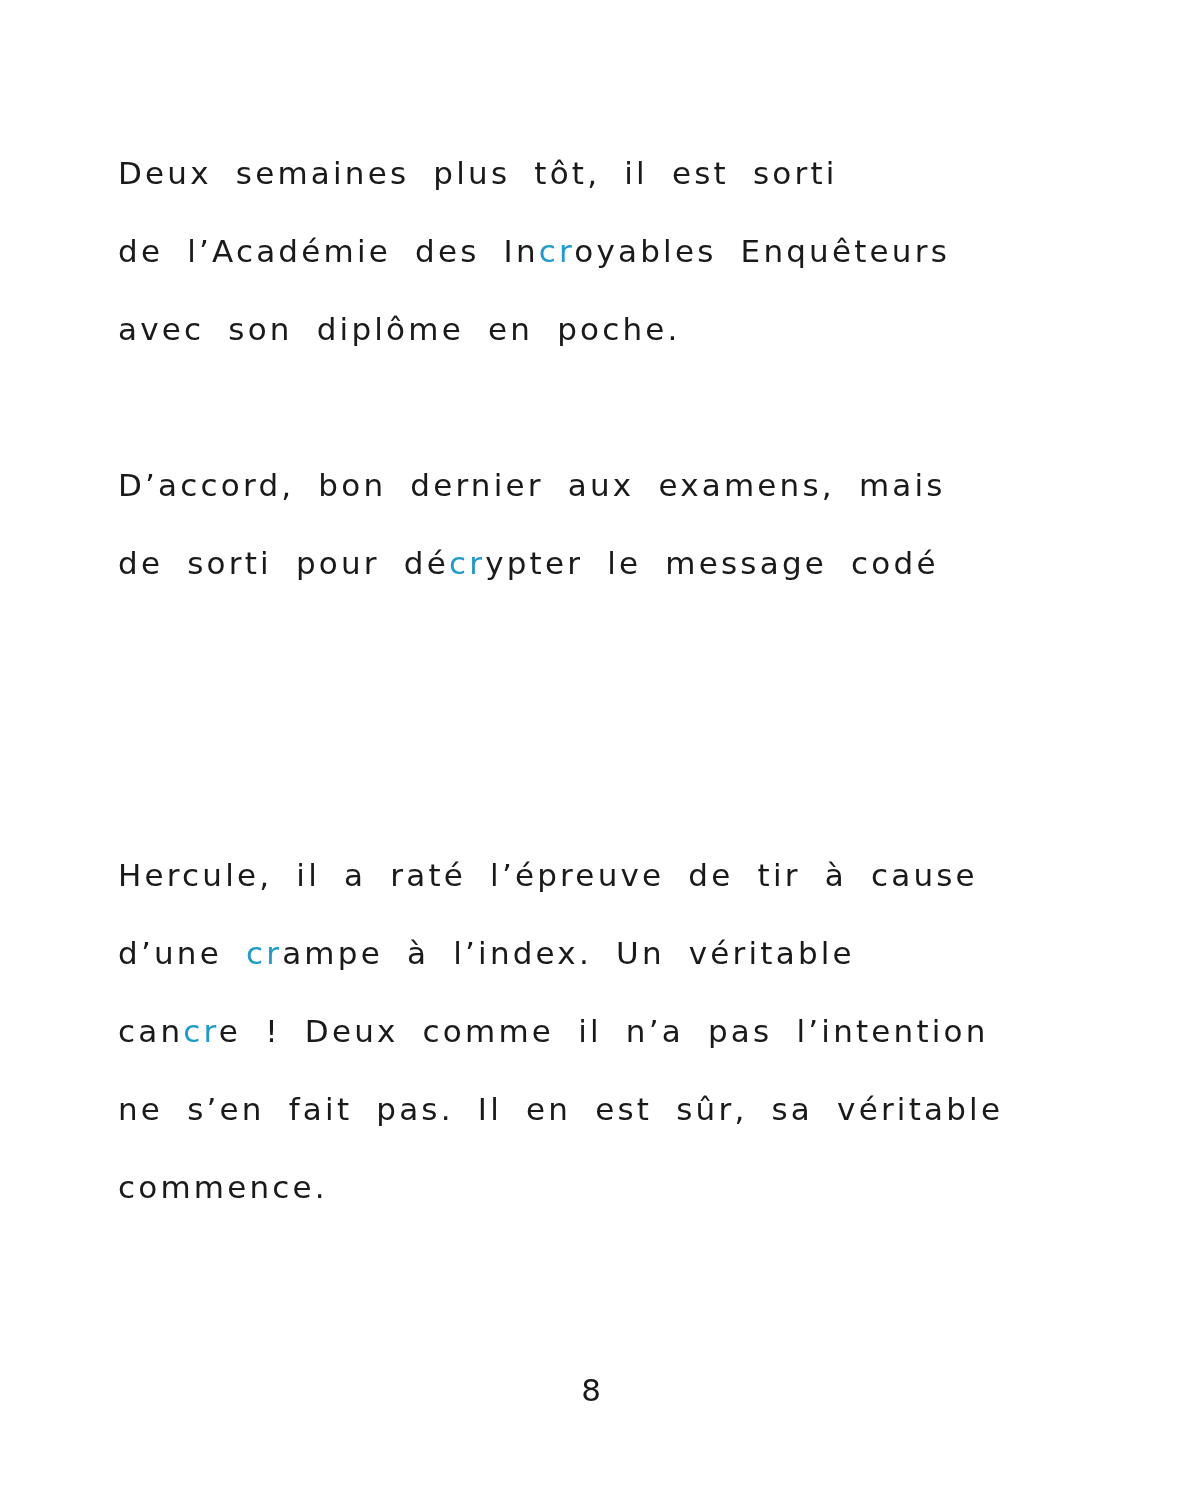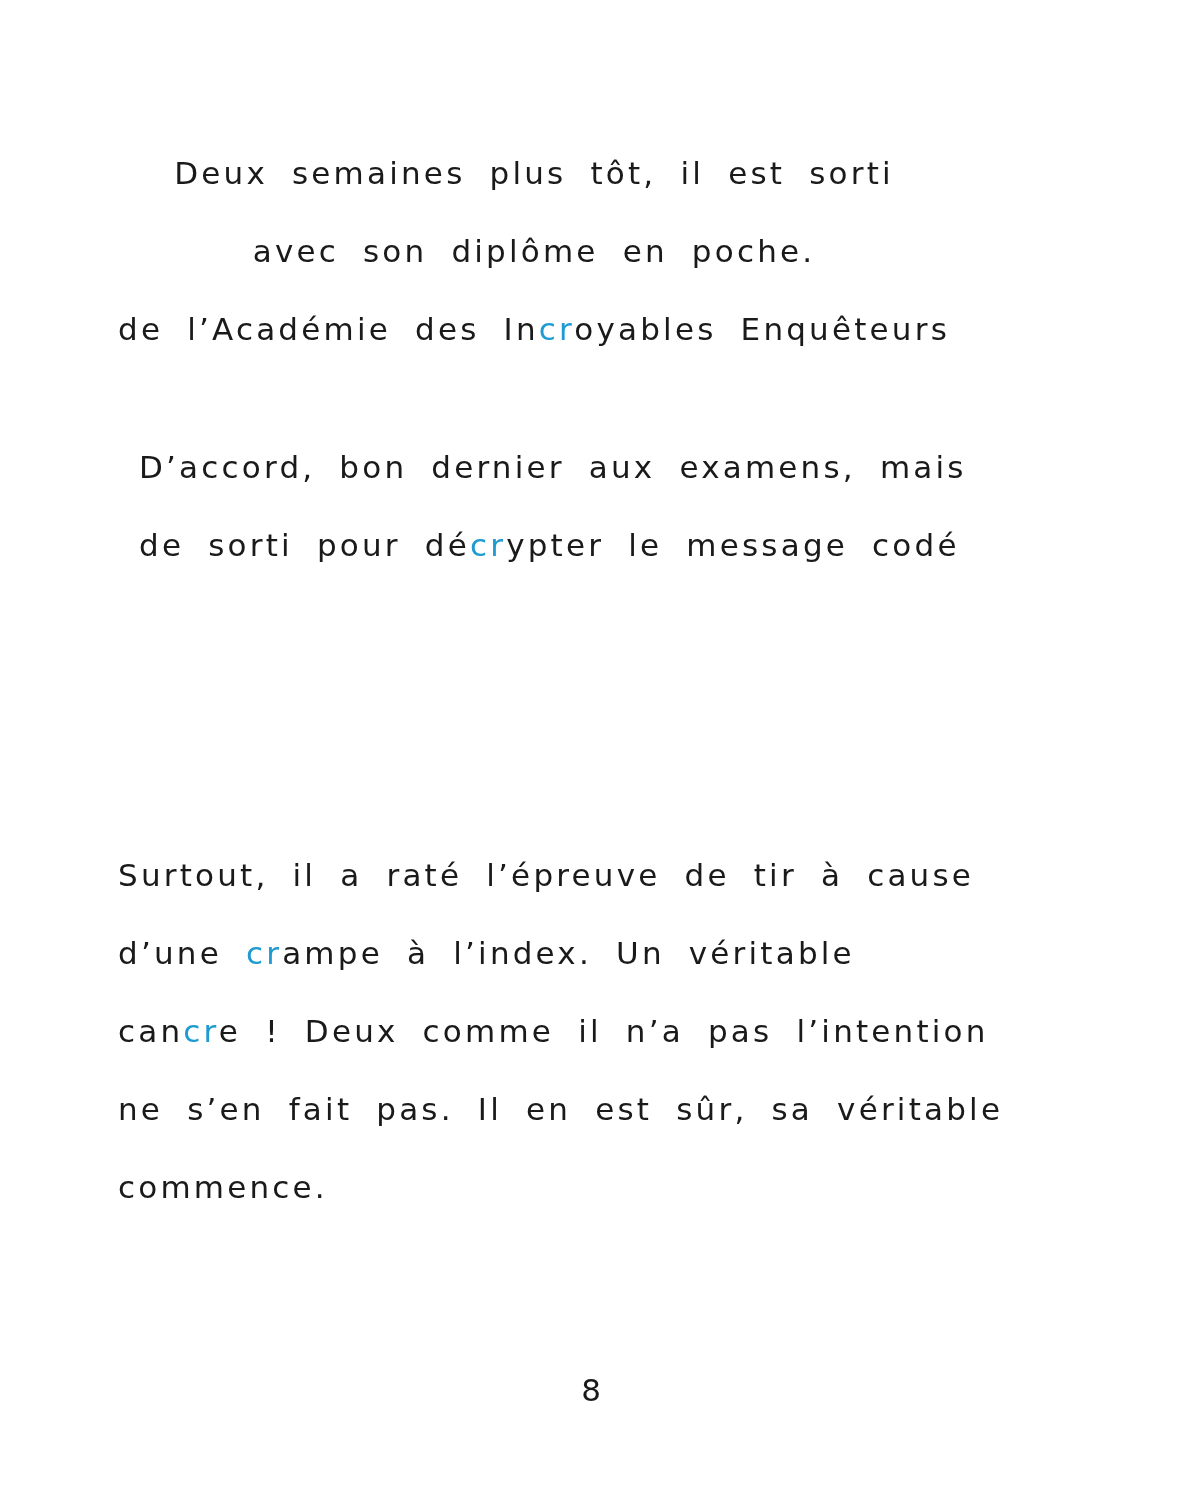--- a/index.html
+++ b/index.html
@@ -14,47 +14,47 @@
     height: 78px;
     font-family: "DejaVu Sans", sans-serif;
     font-size: 31px;
     letter-spacing: 3.2px;
     word-spacing: 11px;
     color: #1a1a1a;
     white-space: pre;
     line-height: 78px;
   }
   .hl { color: #1e9bd0; }
-  #p1 { top: 134px; text-align: center; }
-  #p2 { top: 428px; margin-left: 21px; }
+  #p1 { top: 134px; }
+  #p2 { top: 446px; }
   #p3 { top: 836px; }
   .page-number {
     position: absolute; left: 0; width: 1182px; top: 1372px;
     text-align: center;
     font-family: "DejaVu Sans", sans-serif;
     font-size: 31px; color: #1a1a1a;
   }
 </style>
 </head>
 <body>
 
 <div class="page">
   <div class="para" id="p1">
     <span class="line"><span>Deux semaines plus tôt, il est sorti</span></span>
+    <span class="line"><span>de l’Académie des In</span><span class="hl" style="color: rgb(30, 155, 208);">cr</span><span>oyables Enquêteurs</span></span>
     <span class="line"><span>avec son diplôme en poche.</span></span>
-    <span class="line"><span>de l’Académie des In</span><span class="hl" style="color: rgb(30, 155, 208);">cr</span><span>oyables Enquêteurs</span></span>
   </div>
 
   <div class="para" id="p2">
     <span class="line"><span>D’accord, bon dernier aux examens, mais</span></span>
     <span class="line"><span>de sorti pour dé</span><span class="hl" style="color: rgb(30, 155, 208);">cr</span><span>ypter le message codé</span></span>
   </div>
 
   <div class="para" id="p3">
-    <span class="line"><span>Surtout, il a raté l’épreuve de tir à cause</span></span>
+    <span class="line"><span>Hercule, il a raté l’épreuve de tir à cause</span></span>
     <span class="line"><span>d’une </span><span class="hl" style="color: rgb(30, 155, 208);">cr</span><span>ampe à l’index. Un véritable</span></span>
     <span class="line"><span>can</span><span class="hl" style="color: rgb(30, 155, 208);">cr</span><span>e ! Deux comme il n’a pas l’intention</span></span>
     <span class="line"><span>ne s’en fait pas. Il en est sûr, sa véritable</span></span>
     <span class="line"><span>commence.</span></span>
   </div>
 
   <div class="page-number">8</div>
 </div>
 
 </body></html>

